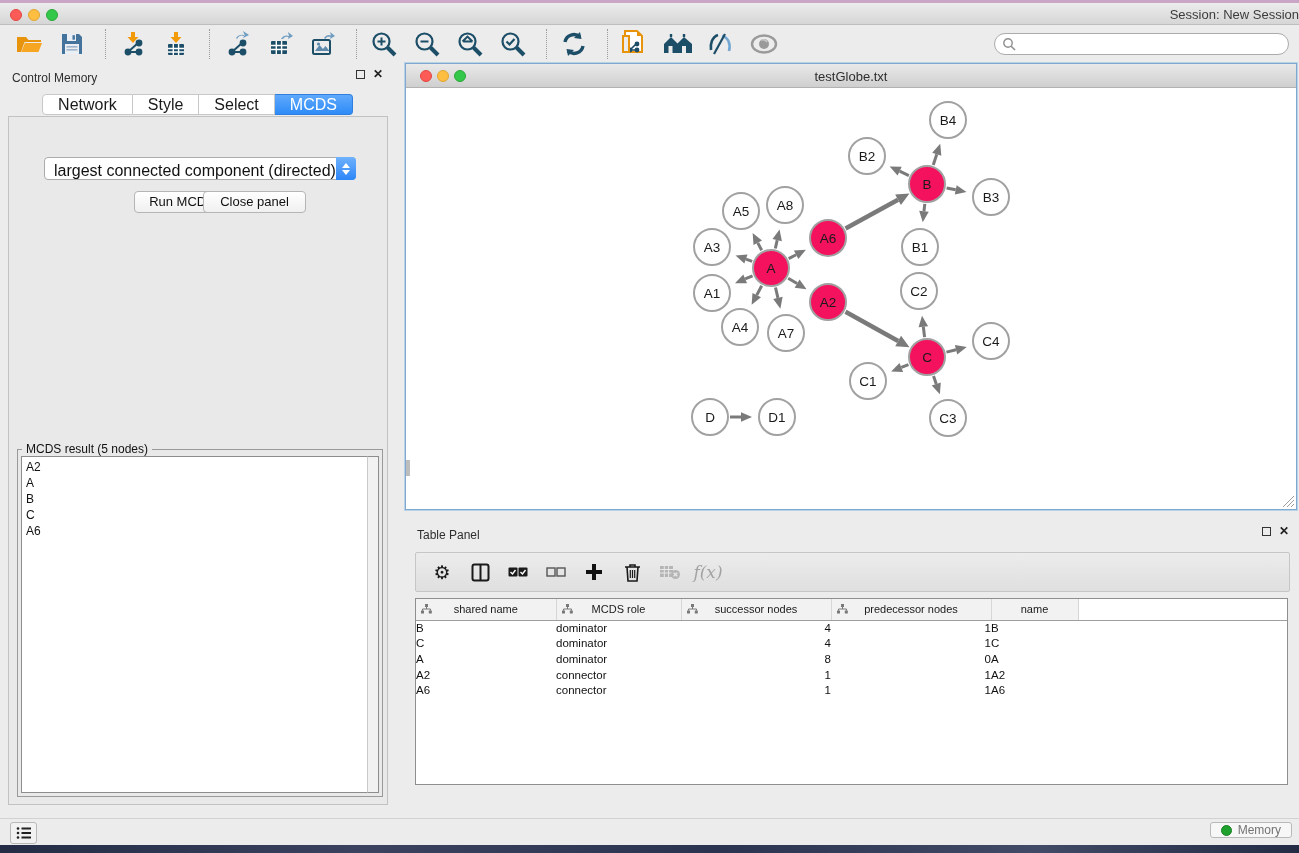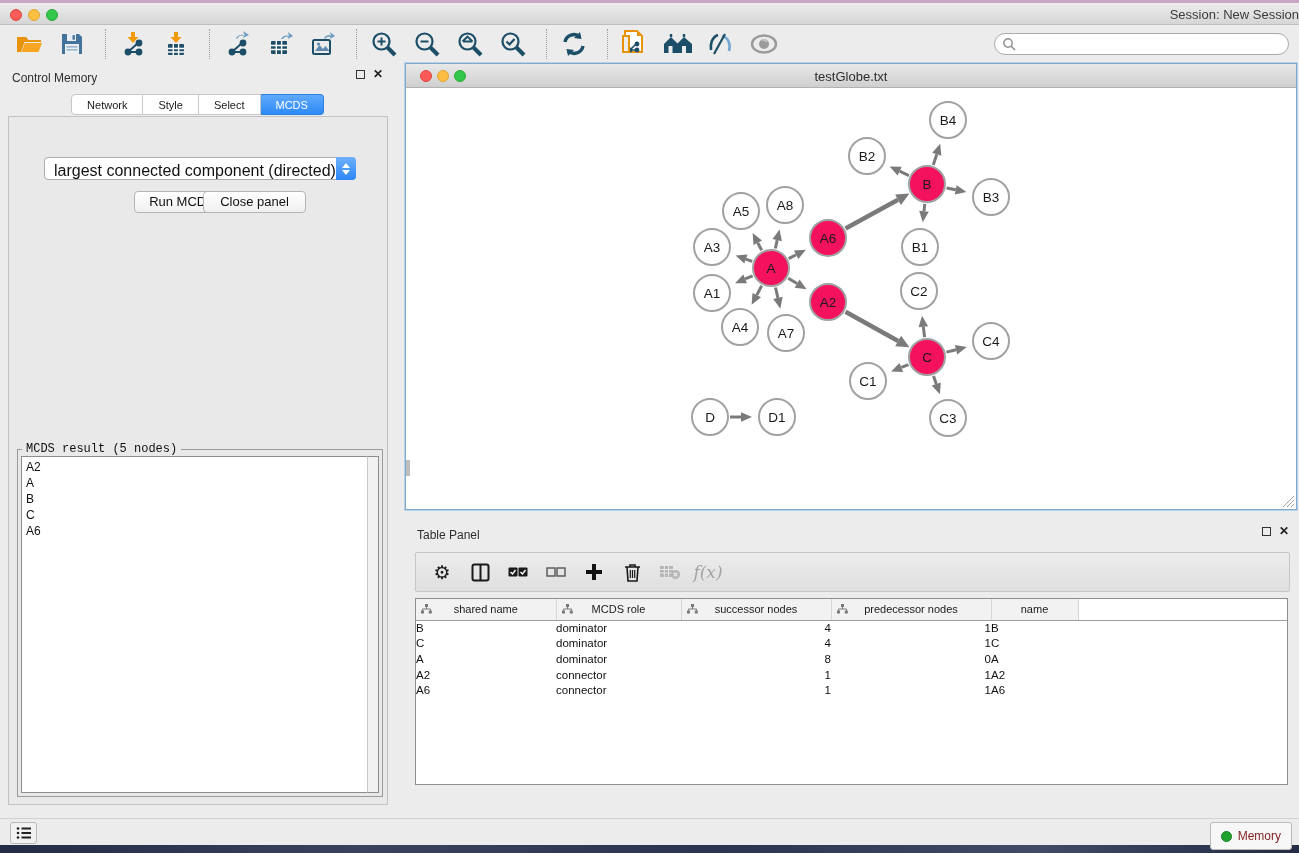--- a/index.html
+++ b/index.html
@@ -30,37 +30,37 @@
   .search-glass { position:absolute; left:8px; top:4px; width:14px; height:14px; }
 
   
   .control-panel { position:absolute; left:4px; top:63px; width:387px; height:749px; }
   .cp-title { position:absolute; left:8px; top:8px; font-size:12px; color:#2E2E2E; }
   .win-btns { position:absolute; top:6px; right:8px; display:flex; gap:8px; align-items:center; }
   .float-ic { width:9px; height:9px; border:1.5px solid #333; }
   .close-ic { font-size:12px; font-weight:bold; color:#222; line-height:10px; }
   .cp-tabs { position:absolute; left:0; right:0; top:31px; display:flex; justify-content:center; }
   .cp-tab { height:21px; padding:0 15px; background:#fff; border:1px solid #C8C8C8; border-left:none;
-    font-size:11px; line-height:20px; color:#1A1A1A; }
+    font-size:16px; line-height:20px; color:#1A1A1A; }
   .cp-tab:first-child { border-left:1px solid #C8C8C8; border-radius:4px 0 0 4px; }
   .cp-tab:last-child { border-radius:0 4px 4px 0; }
   .cp-tab.sel { background:linear-gradient(#5FA9FC,#2E8BF7); border-color:#2E7FDF; color:#fff; }
   .cp-content { position:absolute; left:4px; right:3px; top:53px; bottom:7px; background:#E9E9E9; border:1px solid #C2C2C2; }
   .opt-label { position:absolute; left:0; right:0; top:15px; text-align:center; font-size:13px; color:#111; }
   .opt-select { position:absolute; left:35px; top:40px; width:312px; height:23px; background:#fff; border:1px solid #ABABAB; border-radius:4px; }
   .opt-select .val { position:absolute; left:9px; top:4px; font-size:16px; color:#111; white-space:nowrap; }
   .opt-stepper { position:absolute; right:-1px; top:-1px; width:20px; height:23px; border-radius:0 4px 4px 0;
     background:linear-gradient(#6FB1FD,#2C86F8); display:flex; flex-direction:column; align-items:center; justify-content:center; gap:2px; }
   .tri-up { width:0; height:0; border-left:4px solid transparent; border-right:4px solid transparent; border-bottom:5px solid #fff; }
   .tri-dn { width:0; height:0; border-left:4px solid transparent; border-right:4px solid transparent; border-top:5px solid #fff; }
   .cp-btn { position:absolute; top:74px; height:22px; background:linear-gradient(#FFFFFF,#F0F0F0); border:1px solid #B5B5B5; border-radius:4px; font-size:13px; color:#111; text-align:center; line-height:20px; }
   .btn-run { left:84px; width:96px;margin-left:41px; }
   .btn-close { left:194px; width:103px; }
   .mcds-fieldset { position:absolute; left:8px; top:332px; width:366px; height:348px; border:1px solid #9A9A9A; }
-  .mcds-legend { position:absolute; left:4px; top:-8px; background:#E9E9E9; padding:0 4px; font-size:12px; color:#111;font-family:Liberation Mono, monospace; }
+  .mcds-legend { position:absolute; left:4px; top:-8px; background:#E9E9E9; padding:0 4px; font-size:12px; color:#111; }
   .mcds-list { position:absolute; left:3px; top:6px; right:15px; bottom:3px; background:#fff; border:1px solid #8D8D8D; border-right:none; padding:2px 0 0 4px; overflow:hidden; }
   .mcds-track { position:absolute; top:6px; right:3px; bottom:3px; width:12px; background:#F2F2F2; border:1px solid #8D8D8D; border-left:1px solid #C9C9C9; }
   .mcds-item { font-size:12px; line-height:16px; color:#111; }
 
   
   .net-window { position:absolute; left:405px; top:63px; width:892px; height:447px; border:1px solid #7FA8CE; background:#fff; box-shadow:0 0 0 1px #B9D2E8; }
   .nw-titlebar { position:absolute; left:0; top:0; right:0; height:24px; background:linear-gradient(#E9E9E9,#CFCFCF); border-bottom:1px solid #B2B2B2; }
   .nw-titlebar .tl { top:6px; }
   .nw-titlebar .tl.red{left:14px} .nw-titlebar .tl.yellow{left:31px} .nw-titlebar .tl.green{left:48px}
   .nw-title { position:absolute; left:0; right:0; top:5px; text-align:center; font-size:13px; color:#2E2E2E; }
@@ -86,21 +86,21 @@
   td.c4 { padding-left:16px; }
   .tp-tabs { position:absolute; left:0; right:0; top:269px; display:flex; justify-content:center; }
   .tp-tab { height:22px; padding:0 14px; background:#fff; border:1px solid #C4C4C4; border-left:none; font-size:13px; line-height:21px; color:#1A1A1A; }
   .tp-tab:first-child { border-left:1px solid #C4C4C4; border-radius:6px 0 0 6px; }
   .tp-tab:last-child { border-radius:0 6px 6px 0; }
   .tp-tab.sel { background:linear-gradient(#5FA9FC,#2E8BF7); border-color:#2E7FDF; color:#fff; }
 
   
   .statusbar { position:absolute; left:0; top:818px; width:1299px; height:27px; background:#ECECEC; border-top:1px solid #D2D2D2; }
   .sb-listbtn { position:absolute; left:10px; top:3px; width:27px; height:22px; background:#F2F2F2; border:1px solid #B9B9B9; border-radius:3px; display:flex; align-items:center; justify-content:center; }
-  .sb-memory { position:absolute; right:7px; top:3px; height:28px; background:#F7F7F7; border:1px solid #B9B9B9; border-radius:3px; display:flex; align-items:center; gap:6px; padding:0 10px; font-size:12px; color:#7f1d1d; }
+  .sb-memory { position:absolute; right:7px; top:3px; height:16px; background:#F7F7F7; border:1px solid #B9B9B9; border-radius:3px; display:flex; align-items:center; gap:6px; padding:0 10px; font-size:12px; color:#737373; }
   .mem-dot { width:11px; height:11px; border-radius:50%; background:#1FA12E; border:1px solid #158022; }
 </style>
 </head>
 <body>
 
 <div class="desk-top"></div>
 <div class="desk-bottom"></div>
 
 <div class="titlebar">
   <span class="tl red"></span>

